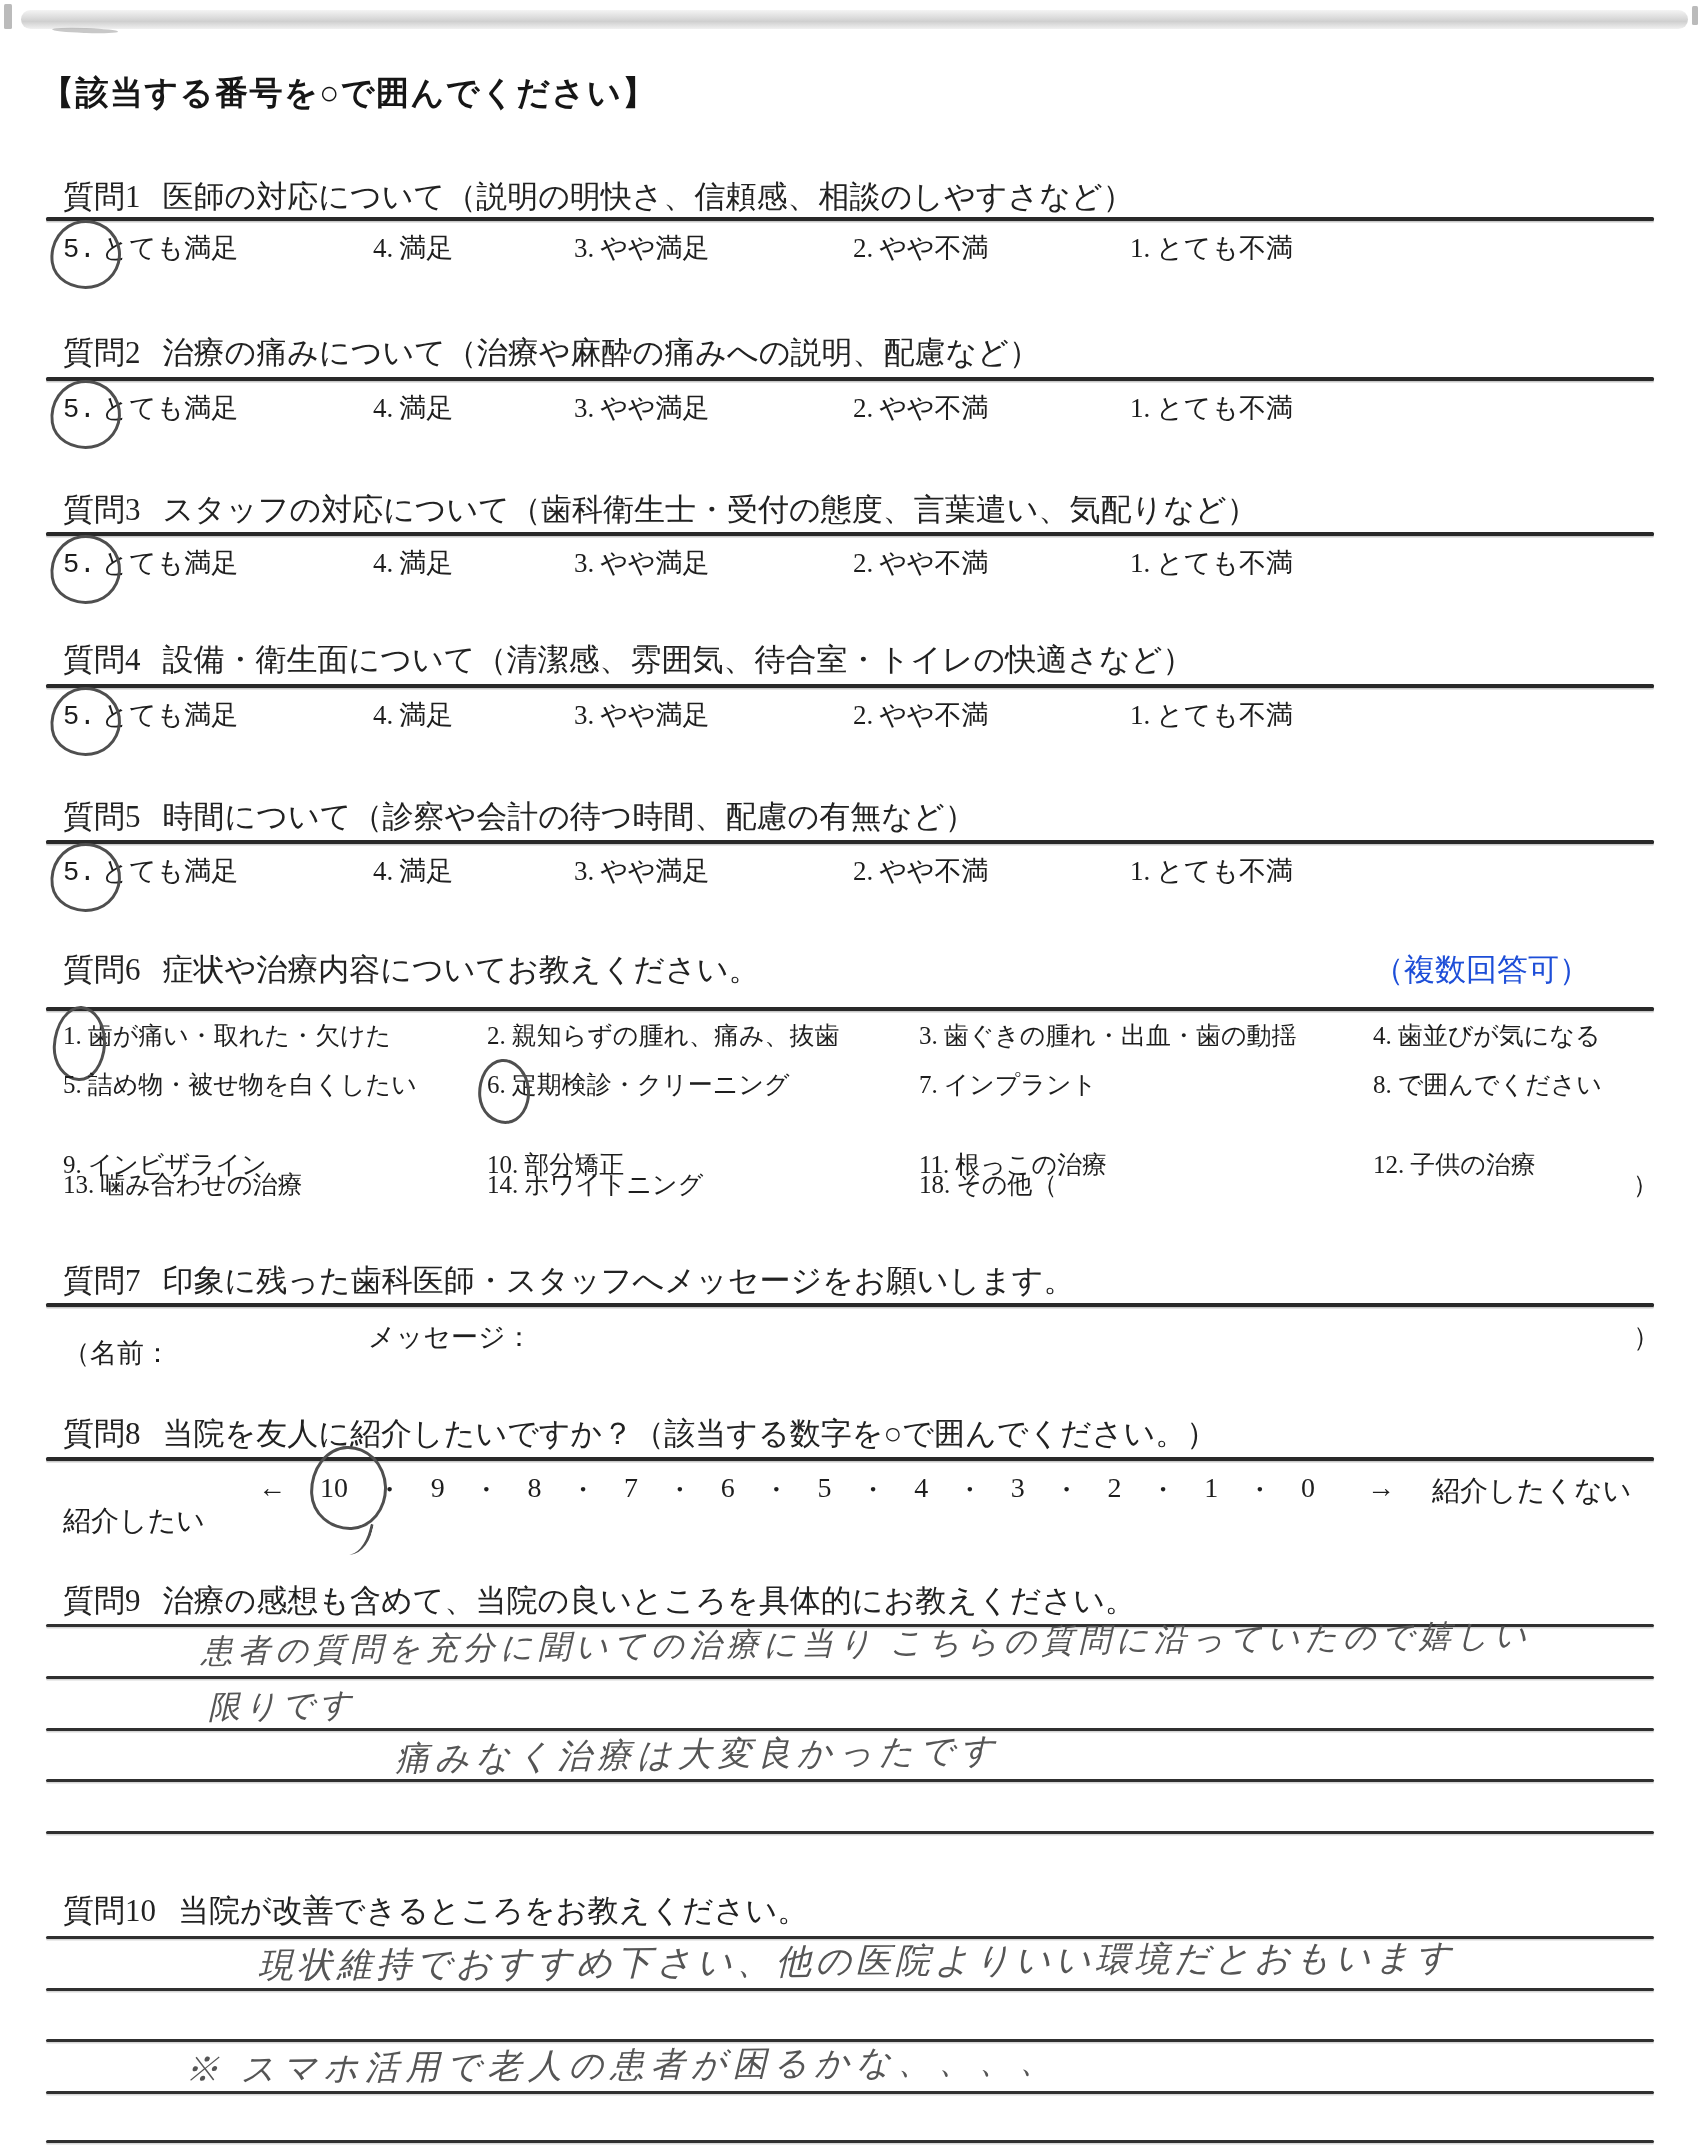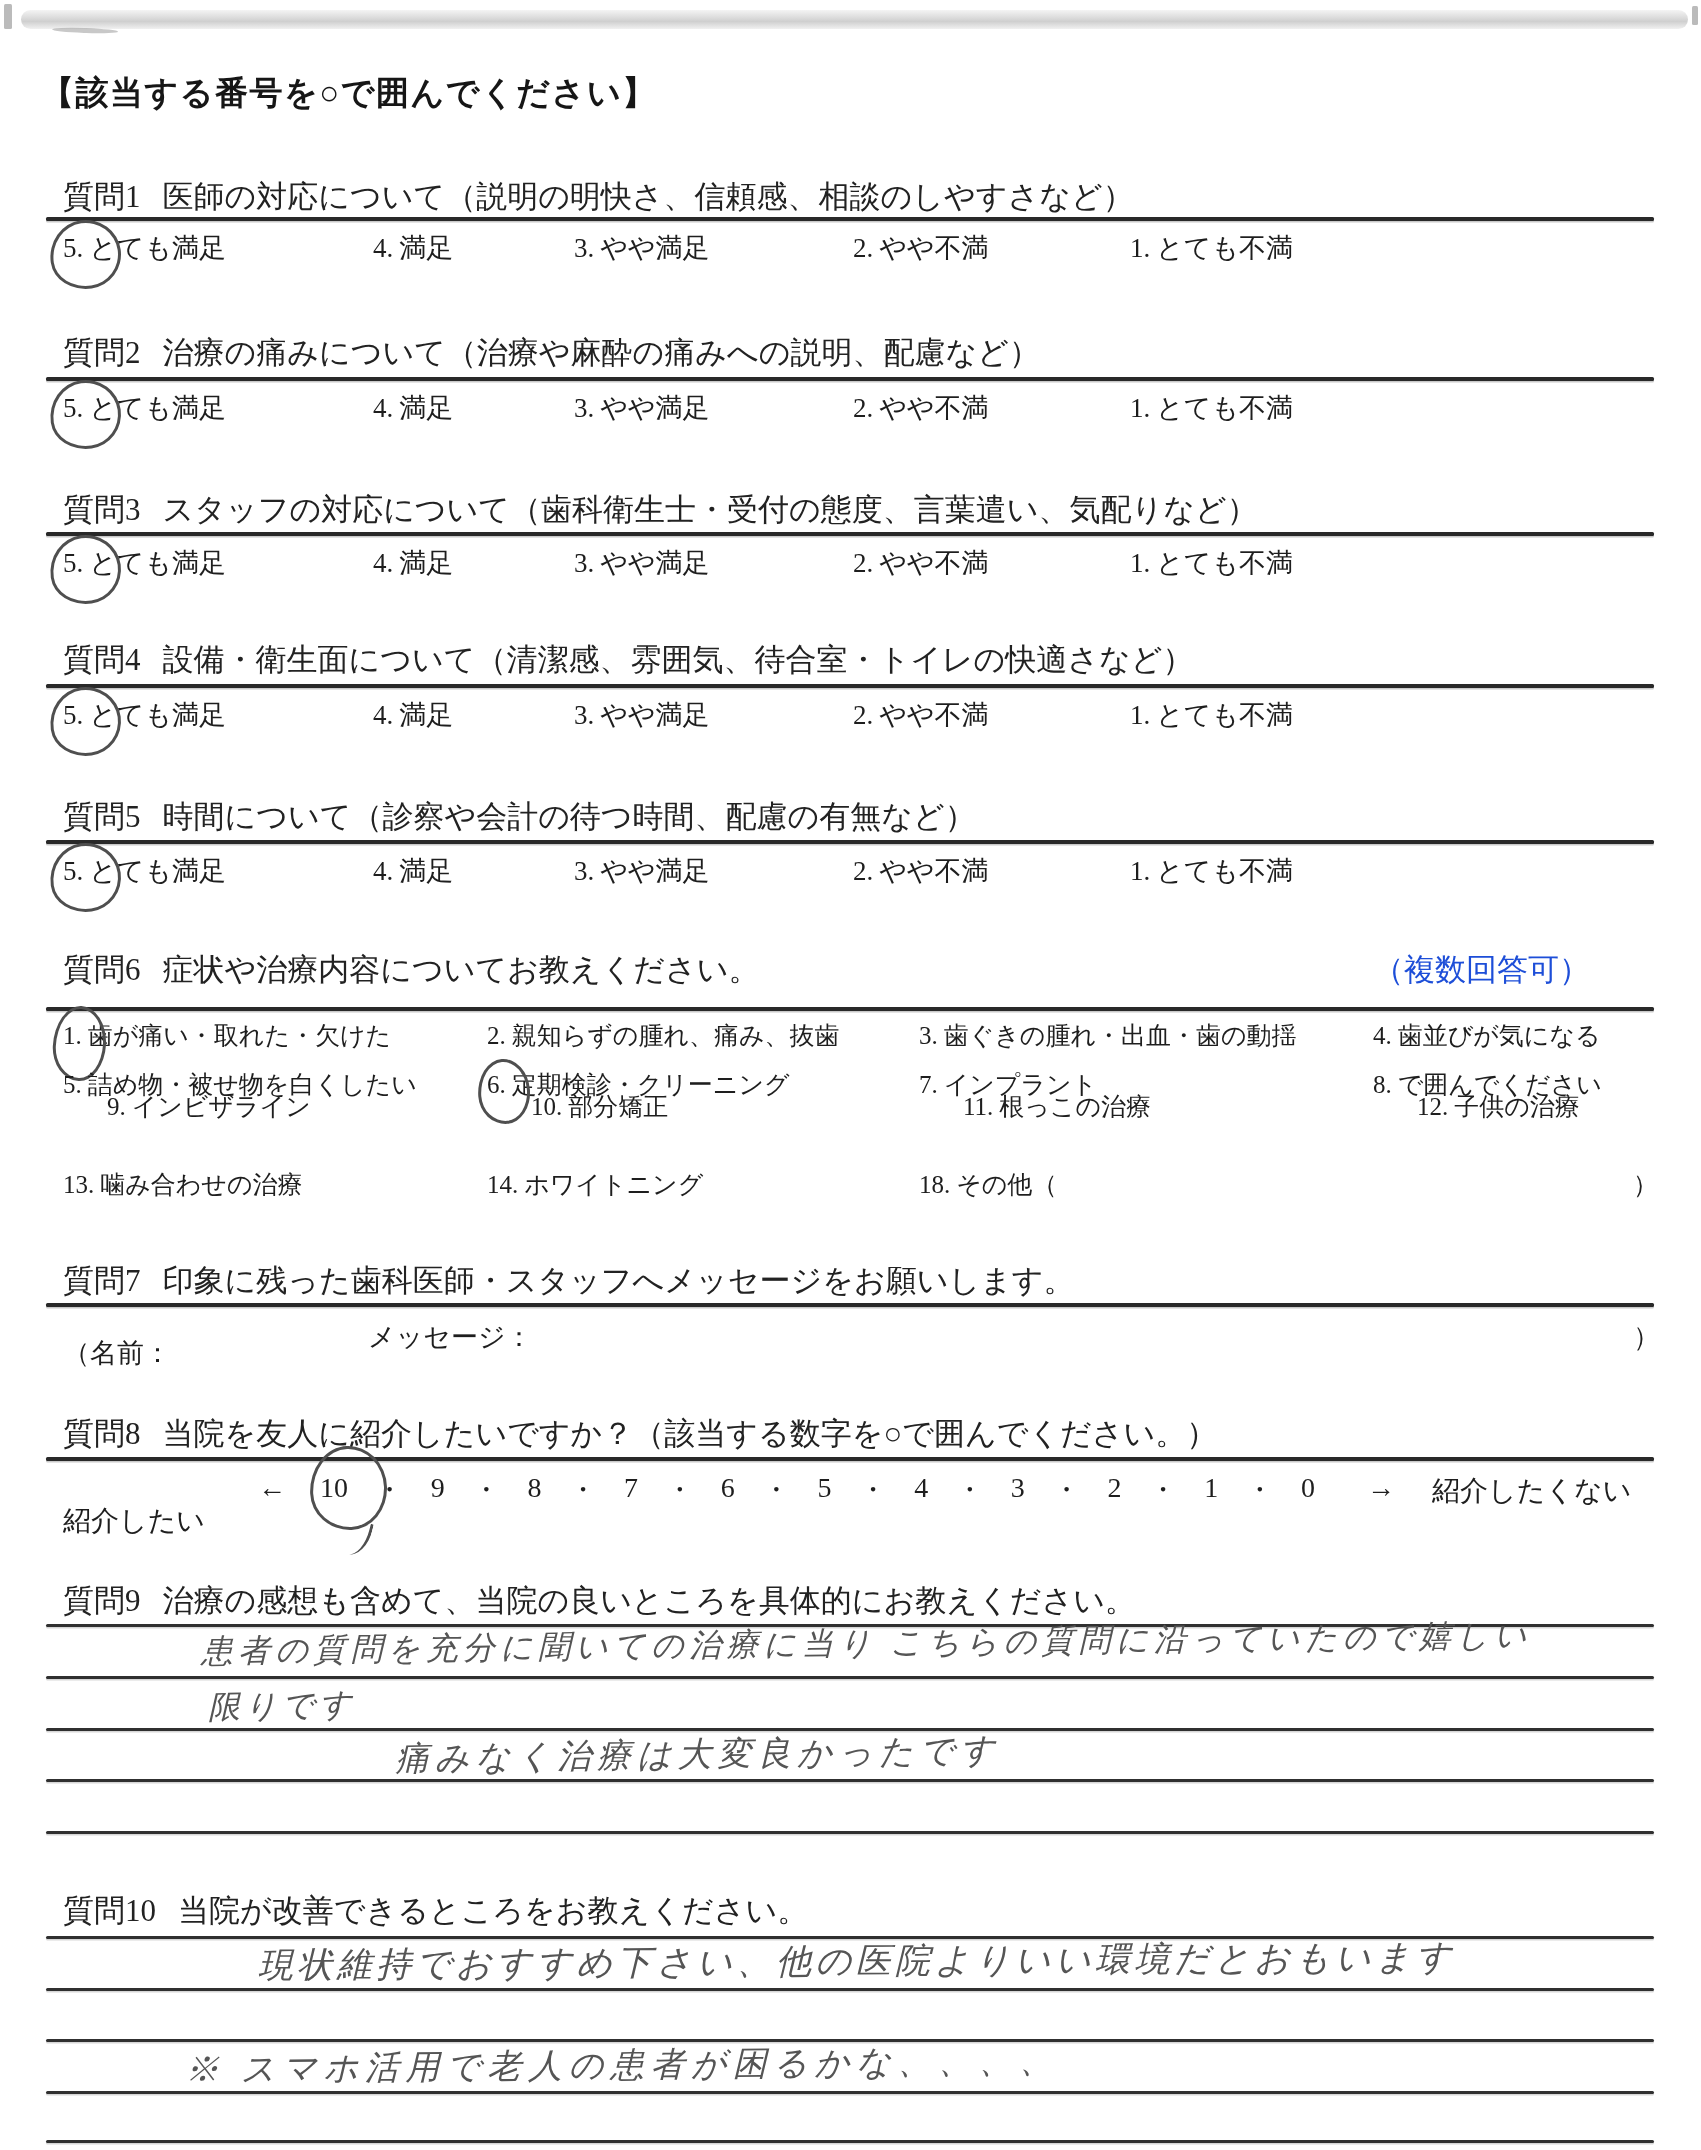--- a/index.html
+++ b/index.html
@@ -34,33 +34,33 @@
     box-shadow:0 1.5px 0 rgba(41,41,41,.25); border-radius:1.5px;
   }
   .ansline {
     position:absolute; left:46px; width:1608px; height:3px; background:#303030;
     box-shadow:0 1.5px 0 rgba(48,48,48,.2); border-radius:1.5px;
   }
 
   .opts { position:absolute; left:0; width:100%; font-size:27px; }
   .opt { position:absolute; white-space:nowrap; }
   .opt .num { margin-right:5.9px; }
-  .o1 { left:63px; } .o2 { left:373px; } .o3 { left:574px; }
+  .o1 { left:63px;font-family:Liberation Mono, monospace; } .o2 { left:373px; } .o3 { left:574px; }
   .o4 { left:853px; } .o5 { left:1130px; }
 
   .circ {
     position:absolute; border:3px solid #4f4f4f; pointer-events:none;
     border-radius:50% 50% 48% 52% / 55% 50% 50% 45%;
   }
   .c-likert { left:-13.3px; top:-10.3px; width:65px; height:63px; transform:rotate(-8deg); }
 
   .q6item { position:absolute; font-size:25px; white-space:nowrap; }
   .q6item .num { margin-right:5.9px; }
   .q6c1 { left:63px; } .q6c2 { left:487px; } .q6c3 { left:919px; } .q6c4 { left:1373px; }
-  .q6r1 { top:1019px; } .q6r2 { top:1068px; } .q6r3 { top:1090px;margin-left:44px; } .q6r4 { top:1168px; }
+  .q6r1 { top:1019px; } .q6r2 { top:1068px; } .q6r3 { top:1148px; } .q6r4 { top:1168px; }
   .c-q6a { left:-10.3px; top:-13.3px; width:47px; height:69px; transform:rotate(3deg); }
   .c-q6b { left:-8.9px; top:-8.9px; width:46px; height:59px; transform:rotate(-4deg); }
   .parenend { position:absolute; left:1633px; font-size:27px; }
 
   .q7row { position:absolute; top:1319px; font-size:27px; }
   .q7name { position:absolute; left:63px; white-space:nowrap;margin-top:16px; }
   .q7msg { position:absolute; left:368px; white-space:nowrap; }
 
   .q8row { position:absolute; top:1472px; font-size:28px; }
   .q8left { position:absolute; left:63px; white-space:nowrap;margin-top:30px; }

